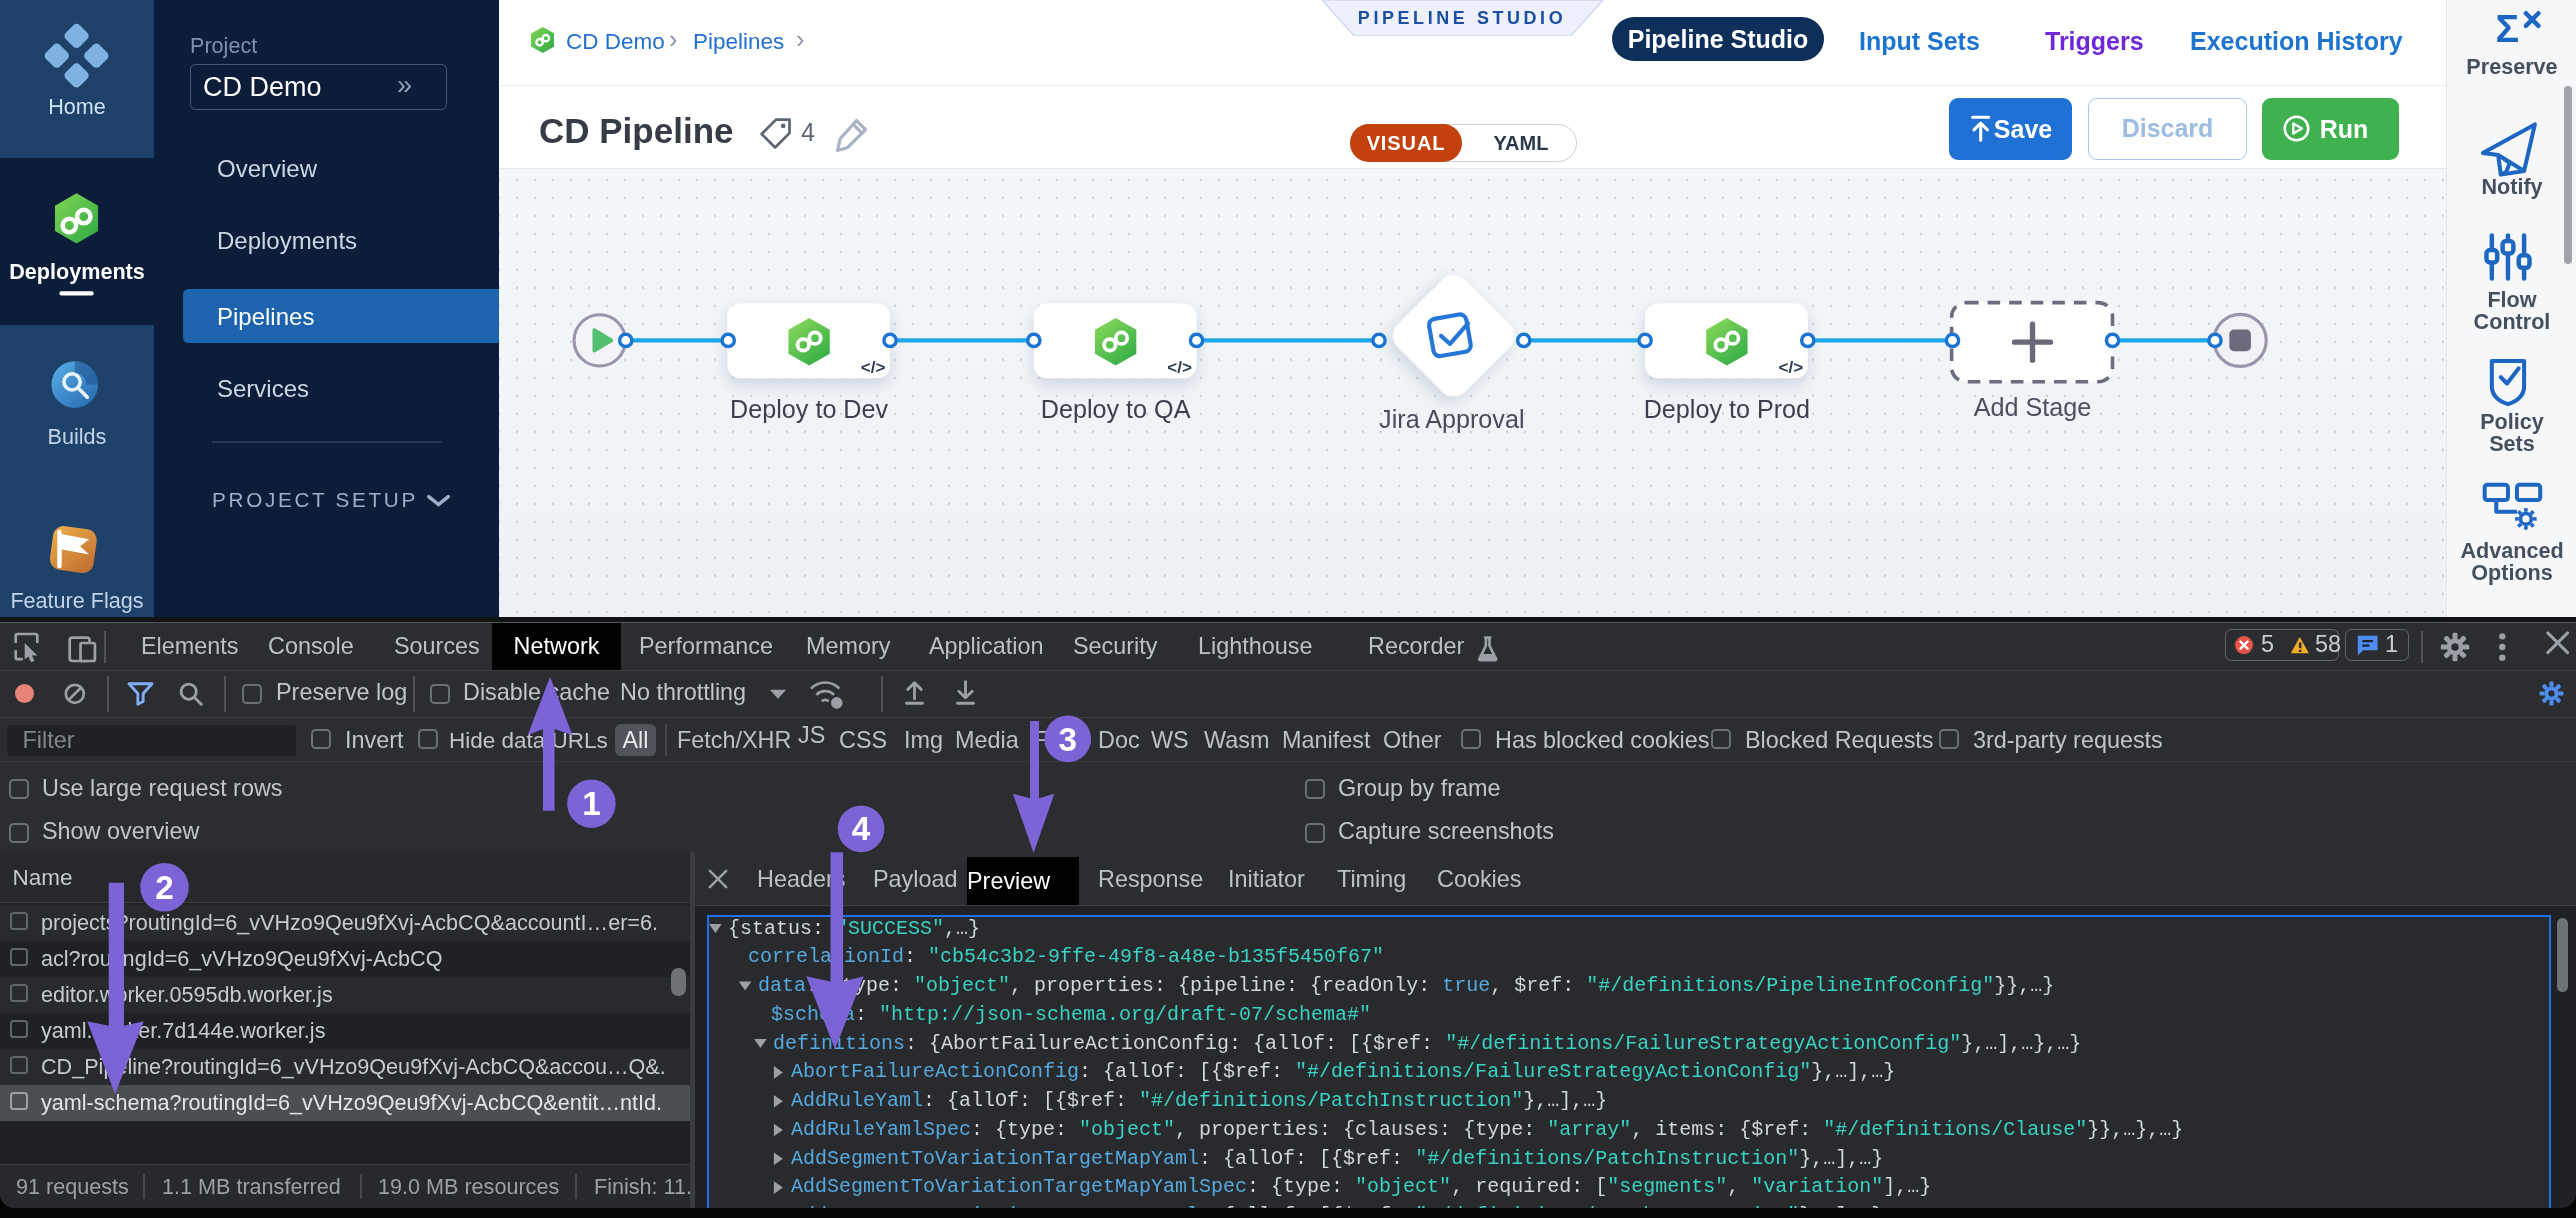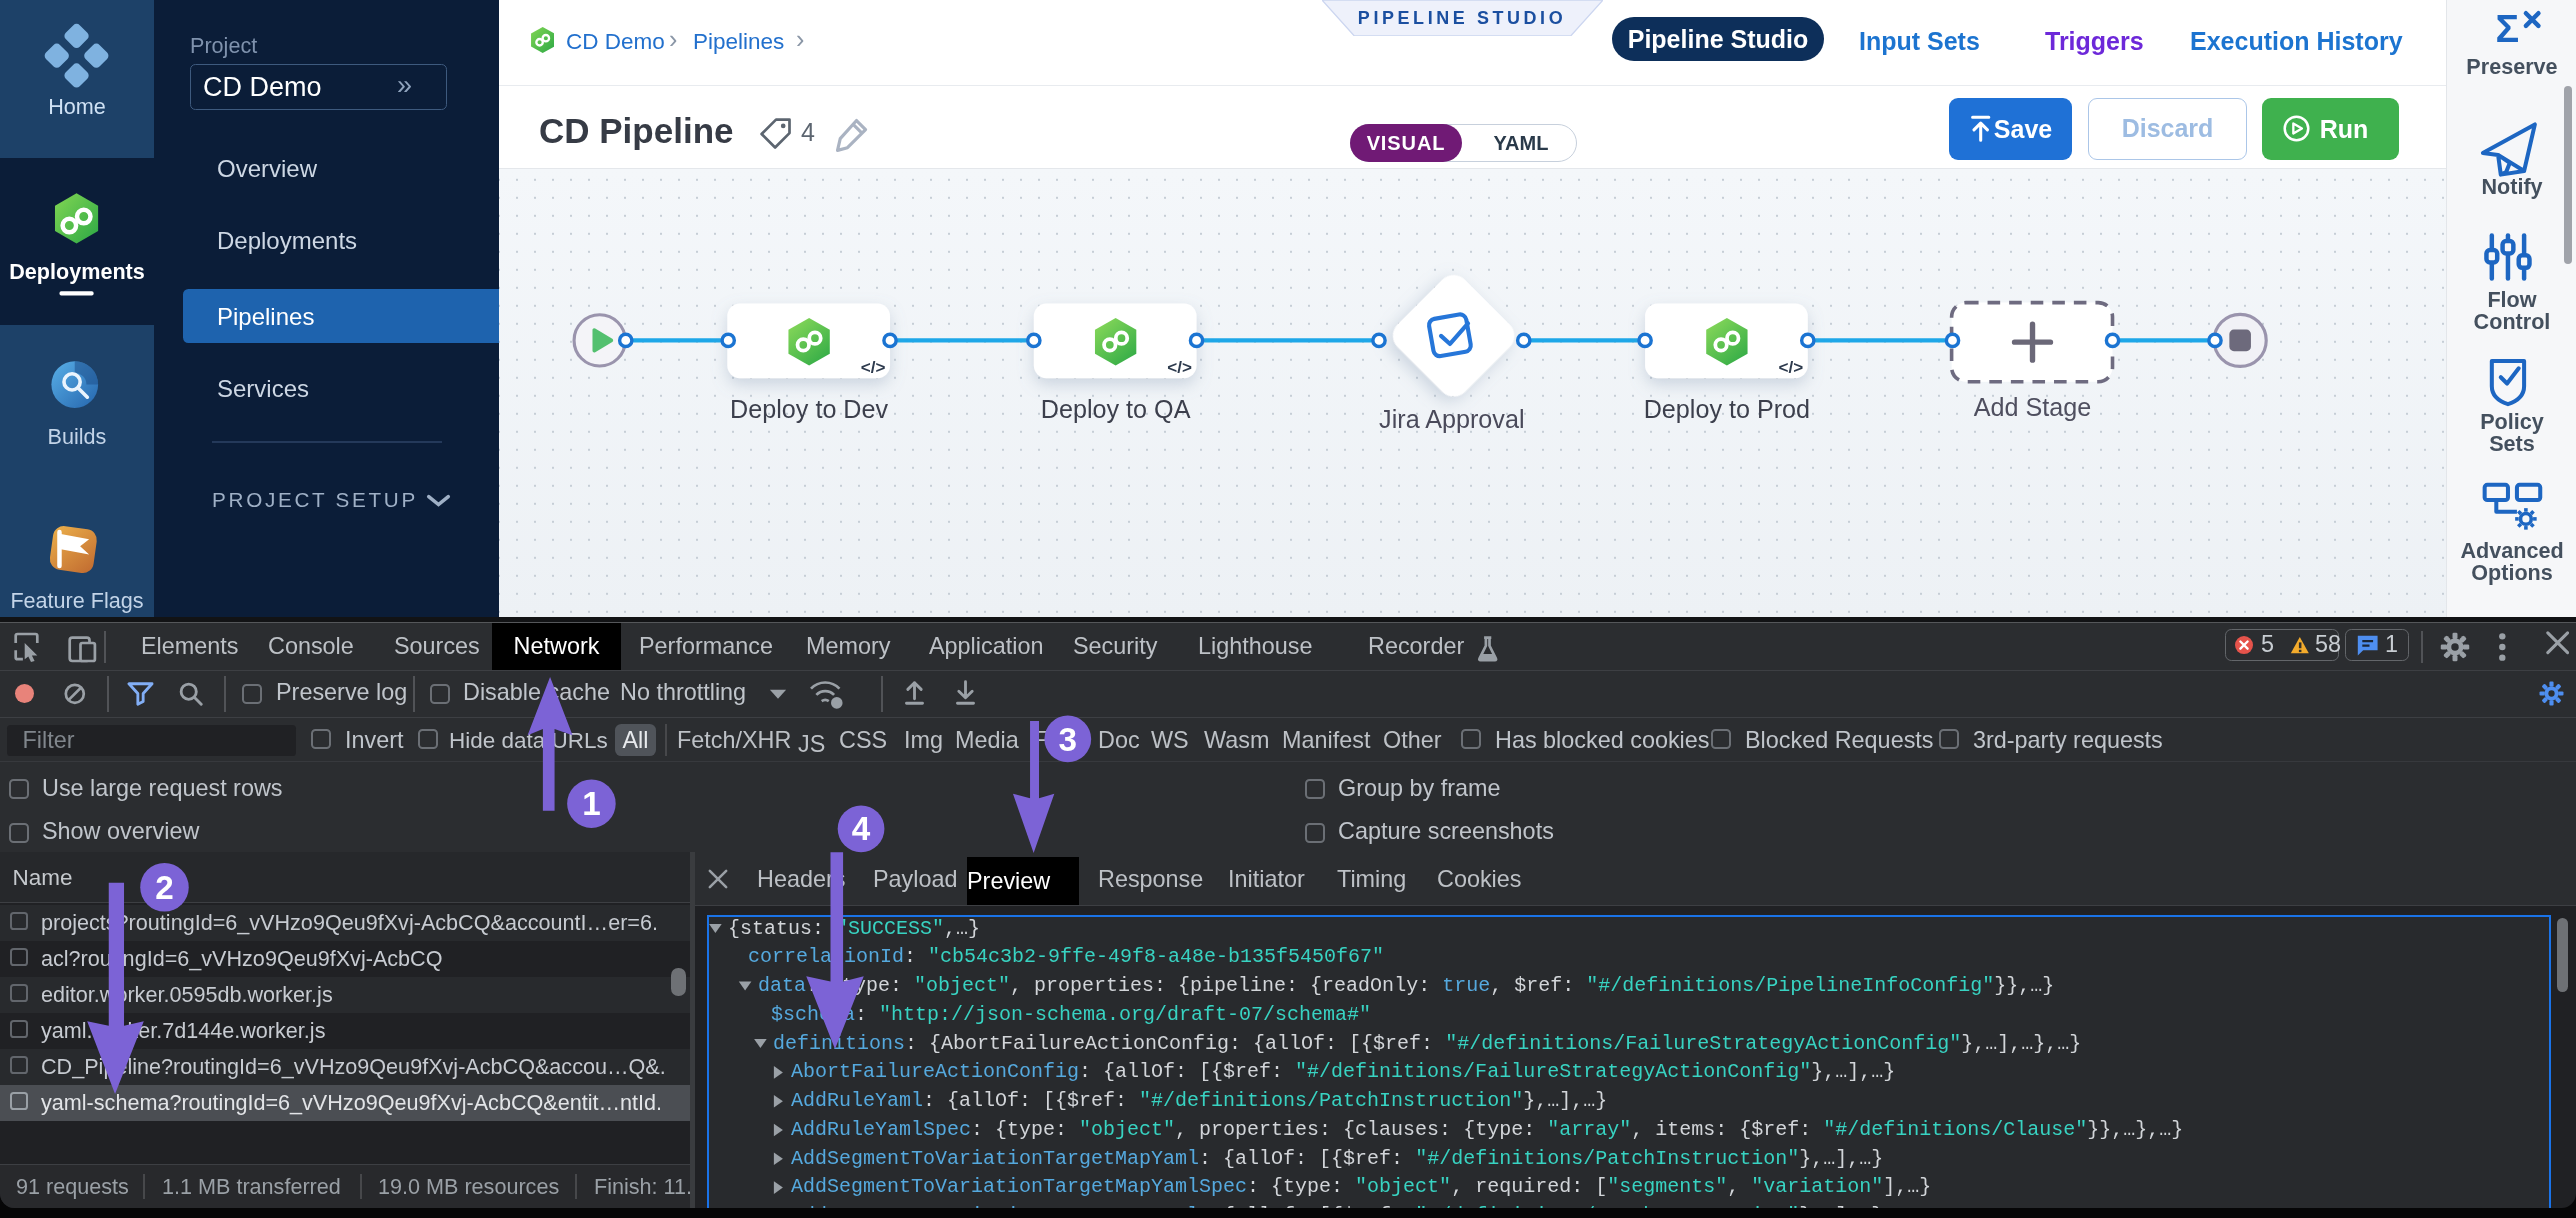--- a/index.html
+++ b/index.html
@@ -138,21 +138,21 @@
         <div class="abs" style="left:40px;top:9px;font-size:35px;font-weight:700;color:#363b45">CD Pipeline</div>
         <svg class="abs" style="left:259px;top:14.4px" width="36" height="36" viewBox="0 0 40 40">
           <path d="M20 4 L35 4 L35 19 L19 35 L4 20 Z" fill="none" stroke="#5c6570" stroke-width="3" stroke-linejoin="round"></path>
           <circle cx="28" cy="11" r="2.6" fill="#5c6570"></circle>
         </svg>
         <div class="abs" style="left:302px;top:16px;font-size:25px;color:#5c6570">4</div>
         <svg class="abs" style="left:334px;top:12.6px" width="38" height="40" viewBox="0 0 42 44">
           <path d="M26 6 L36 16 L16 36 L5 39 L8 26 Z M22 10 L32 20" fill="none" stroke="#aab3c2" stroke-width="3.5" stroke-linejoin="round"></path>
         </svg>
         <div class="abs" style="left:851px;top:21.6px;width:227px;height:38px;border:1.8px solid #c7d0dc;border-radius:19px;background:#fff"></div>
-        <div class="abs" style="left:851px;top:21.6px;width:112px;height:38px;background:#701a75;border-radius:19px;color:#fff;font-size:20px;font-weight:700;letter-spacing:0.9px;text-align:center;line-height:38px">VISUAL</div>
+        <div class="abs" style="left:851px;top:21.6px;width:112px;height:38px;background:#c2410c;border-radius:19px;color:#fff;font-size:20px;font-weight:700;letter-spacing:0.9px;text-align:center;line-height:38px">VISUAL</div>
         <div class="abs" style="left:986px;top:21.6px;width:72px;font-size:20px;font-weight:700;color:#2a3a4a;text-align:center;line-height:38px">YAML</div>
         <div class="btn" style="left:1450px;width:123px;background:#1f71d6;color:#fff;line-height:62px">
           <svg class="abs" style="left:20px;top:17px" width="23.4" height="27" viewBox="0 0 26 30">
               <path d="M4 2.5 L22 2.5 M13 9 L13 28 M13 9 L5.5 16.5 M13 9 L20.5 16.5" stroke="#fff" stroke-width="3.4" fill="none" stroke-linecap="round"></path>
             </svg>
           <span style="margin-left:25px">Save</span>
         </div>
         <div class="btn" style="left:1589px;width:159px;border:1.8px solid #abc6e8;color:#9dbce2;background:#fff;line-height:58px">Discard</div>
         <div class="btn" style="left:1763px;width:137px;background:#3fb14e;color:#fff;line-height:62px">
           <svg class="abs" style="left:20px;top:16px" width="29" height="29" viewBox="0 0 32 32">
@@ -411,21 +411,21 @@
 
     <div class="abs" style="left:7.2px;top:108px;width:289px;height:31px;background:#202124;border-radius:3.6px"></div>
     <div class="dtxt" style="left:22.5px;top:108px;color:#80868c;line-height:31px">Filter</div>
     <div class="cb" style="left:311px;top:112px"></div>
     <div class="dtxt" style="left:345px;top:108px;line-height:31px;color:#c0c5cb">Invert</div>
     <div class="cb" style="left:418px;top:112px"></div>
     <div class="dtxt" style="left:449px;top:108px;line-height:31px;color:#c0c5cb;font-size:22.5px">Hide data URLs</div>
     <div class="abs" style="left:615px;top:107px;width:41px;height:32px;background:#50545a;border-radius:6.3px;color:#e8eaed;font-size:23.4px;text-align:center;line-height:32px">All</div>
     <div class="vsep" style="left:665px;top:107px;height:32px;background:#47484b"></div>
     <div class="chip" style="left:677px;top:108px;line-height:31px">Fetch/XHR</div>
-    <div class="chip" style="left:798px;top:112px;line-height:31px">JS</div>
+    <div class="chip" style="left:798px;top:103px;line-height:31px">JS</div>
     <div class="chip" style="left:839px;top:108px;line-height:31px">CSS</div>
     <div class="chip" style="left:904px;top:108px;line-height:31px">Img</div>
     <div class="chip" style="left:955px;top:108px;line-height:31px">Media</div>
     <div class="chip" style="left:1034px;top:108px;line-height:31px">Font</div>
     <div class="chip" style="left:1098px;top:108px;line-height:31px">Doc</div>
     <div class="chip" style="left:1151px;top:108px;line-height:31px">WS</div>
     <div class="chip" style="left:1204px;top:108px;line-height:31px">Wasm</div>
     <div class="chip" style="left:1282px;top:108px;line-height:31px">Manifest</div>
     <div class="chip" style="left:1383px;top:108px;line-height:31px">Other</div>
     <div class="cb" style="left:1461px;top:112px"></div>

